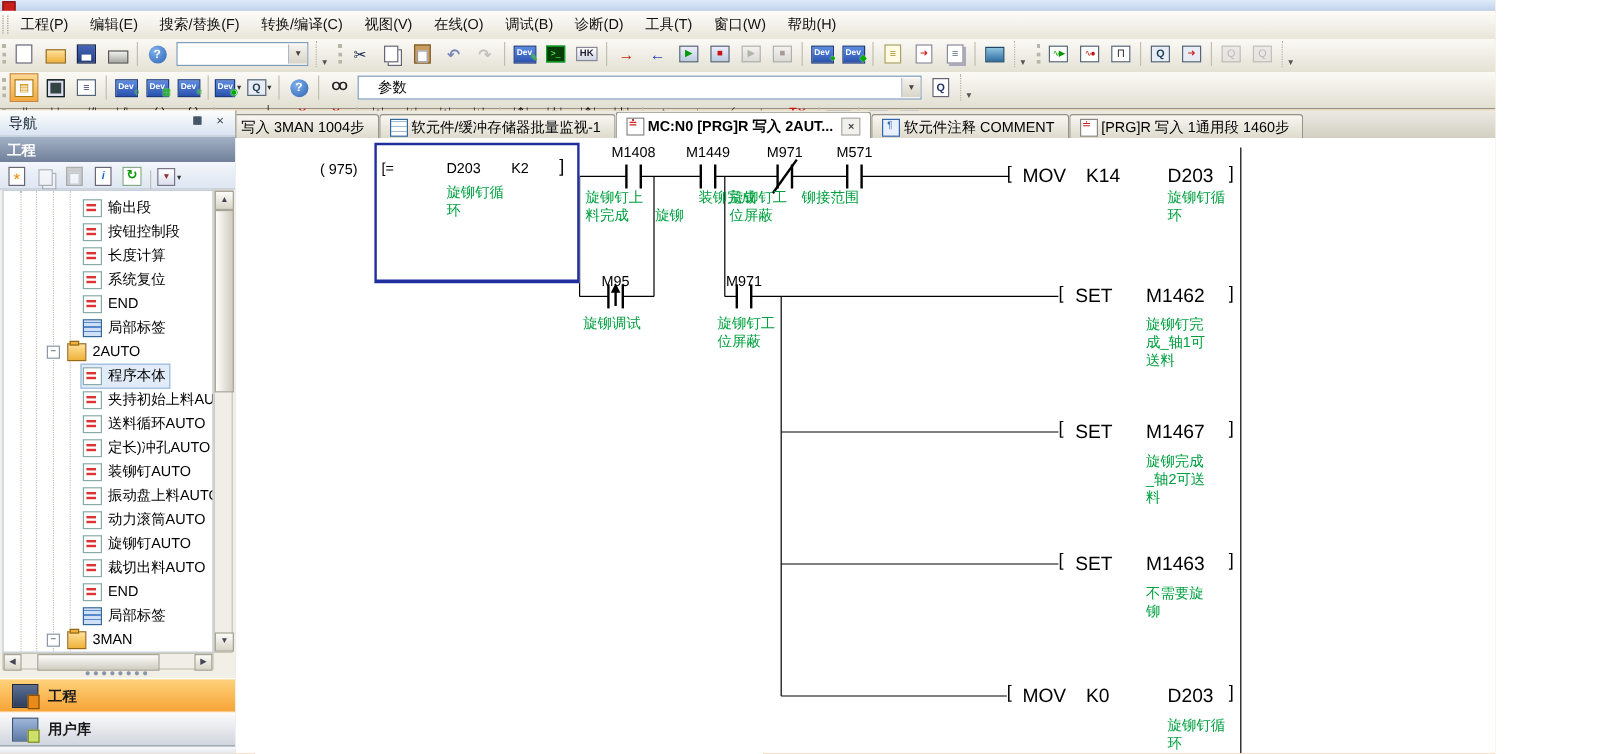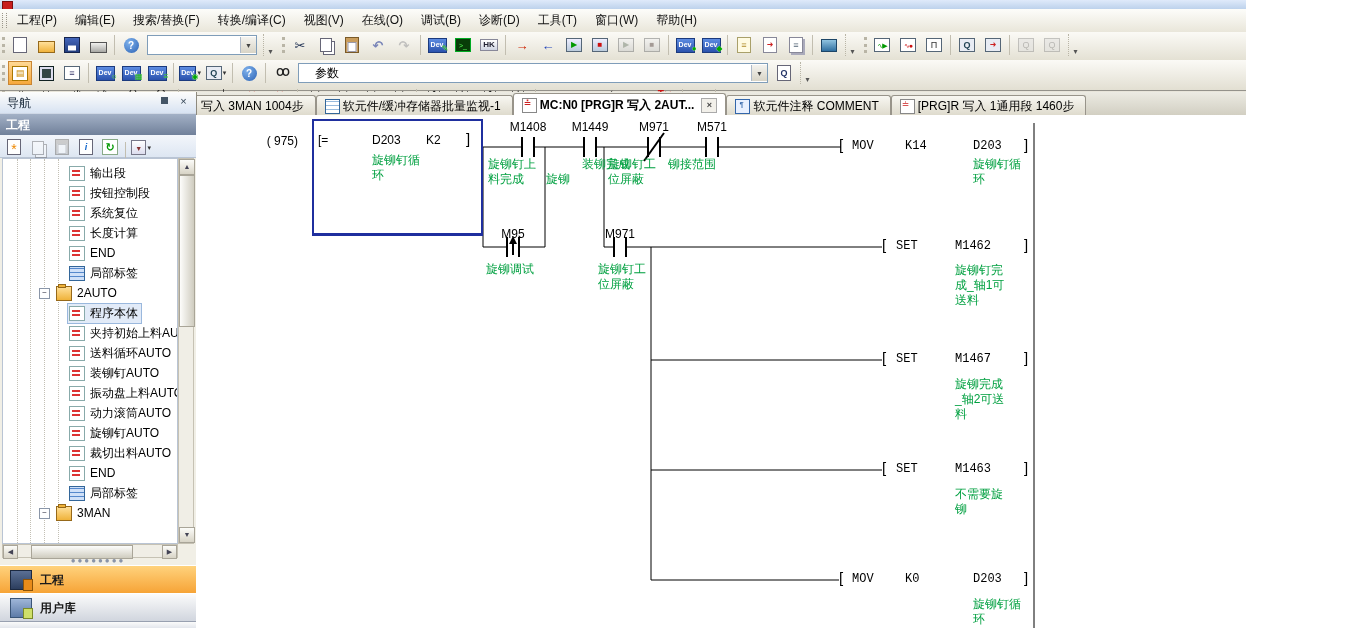--- a/index.html
+++ b/index.html
@@ -164,21 +164,21 @@
 
   
   #editor{position:absolute;left:196px;top:115px;width:1139px;height:513px;background:#fff;overflow:hidden;}
   #editor svg{position:absolute;left:0;top:0;}
   .dnum{position:absolute;left:36px;top:19px;width:66px;font-size:12px;color:#000;text-align:right;}
   #selbox{position:absolute;left:116px;top:4px;width:167px;height:112px;border:2px solid #1f2f9e;border-bottom-width:3px;background:#fff;}
   .ib{position:absolute;top:12px;font-size:12px;color:#000;}
   .brk{font-size:15px;top:9px !important;}
   .dlab{position:absolute;width:64px;text-align:center;font-size:12px;color:#000;}
   .cmt{position:absolute;font-size:12px;color:#00a040;white-space:nowrap;}
-  .ilab{position:absolute;font-size:12px;color:#000;font-family:Liberation Mono, monospace;}
+  .ilab{position:absolute;font-size:16px;color:#000;}
   .ibrk{position:absolute;font-size:15px;color:#000;}
   
   #escroll{position:absolute;left:1335px;top:115px;width:16px;height:513px;background:#f0eee6;border-left:1px solid #c6c2b4;}
 </style>
 </head>
 <body>
 
 <div id="app">
 
   <div id="titlebar">
@@ -541,27 +541,27 @@
           </div>
           <div class="trow" style="padding-left: 64px;">
             <span class="tsel">
               <span class="tico prog"></span>
               <span class="tlab">按钮控制段</span>
             </span>
           </div>
           <div class="trow" style="padding-left: 64px;">
             <span class="tsel">
               <span class="tico prog"></span>
+              <span class="tlab">长度计算</span>
+            </span>
+          </div>
+          <div class="trow" style="padding-left: 64px;">
+            <span class="tsel">
+              <span class="tico prog"></span>
               <span class="tlab">系统复位</span>
-            </span>
-          </div>
-          <div class="trow" style="padding-left: 64px;">
-            <span class="tsel">
-              <span class="tico prog"></span>
-              <span class="tlab">长度计算</span>
             </span>
           </div>
           <div class="trow" style="padding-left: 64px;">
             <span class="tsel">
               <span class="tico prog"></span>
               <span class="tlab">END</span>
             </span>
           </div>
           <div class="trow" style="padding-left: 64px;">
             <span class="tsel">
@@ -585,20 +585,26 @@
           <div class="trow" style="padding-left: 64px;">
             <span class="tsel">
               <span class="tico prog"></span>
               <span class="tlab">夹持初始上料AUTO</span>
             </span>
           </div>
           <div class="trow" style="padding-left: 64px;">
             <span class="tsel">
               <span class="tico prog"></span>
               <span class="tlab">送料循环AUTO</span>
+            </span>
+          </div>
+          <div class="trow" style="padding-left: 64px;">
+            <span class="tsel">
+              <span class="tico prog"></span>
+              <span class="tlab">定长)冲孔AUTO</span>
             </span>
           </div>
           <div class="trow" style="padding-left: 64px;">
             <span class="tsel">
               <span class="tico prog"></span>
               <span class="tlab">装铆钉AUTO</span>
             </span>
           </div>
           <div class="trow" style="padding-left: 64px;">
             <span class="tsel">

